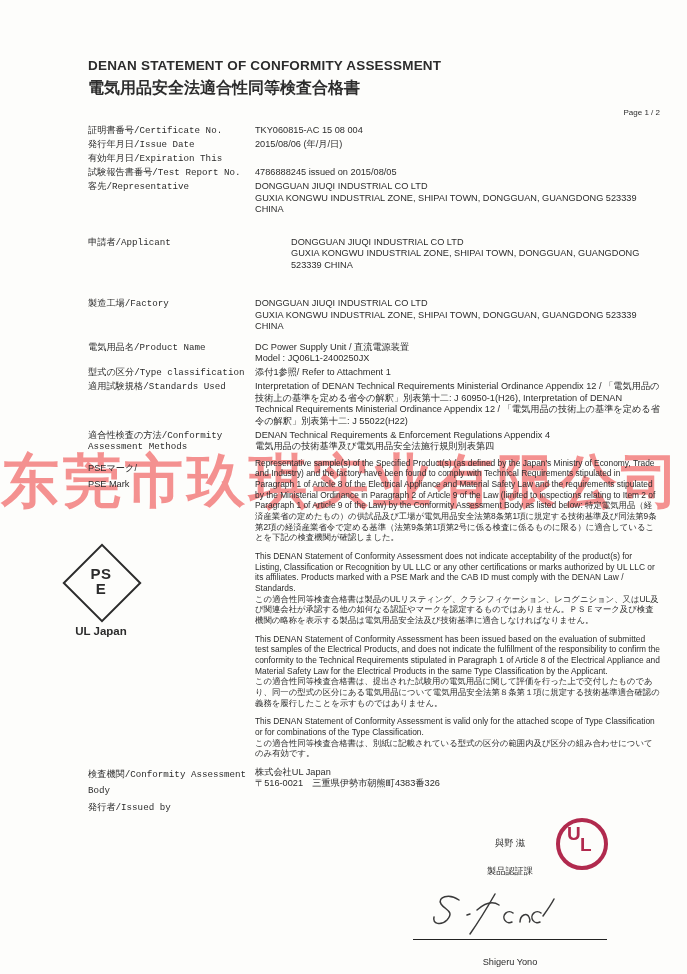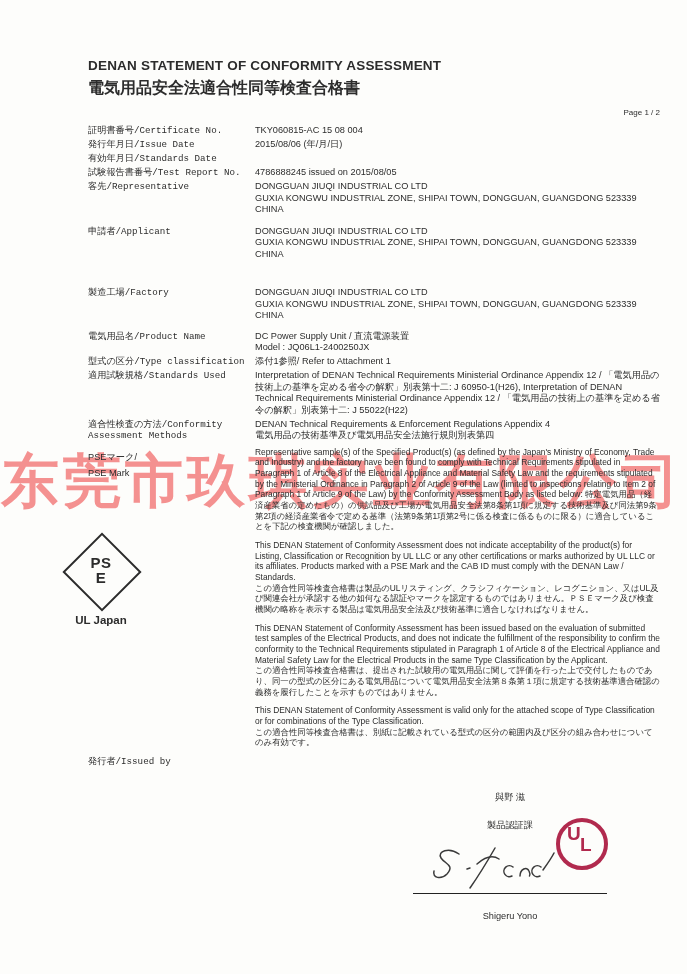--- a/index.html
+++ b/index.html
@@ -15,21 +15,21 @@
   }
   .content { position:relative; z-index:1; padding:58px 27px 0 88px; }
   .title-en { font-size:13.5px; font-weight:bold; text-align:left; margin:0; letter-spacing:.2px; }
   .title-ja { font-size:16px; font-weight:bold; text-align:left; margin:5px 0 0; }
   .page-indicator { text-align:right; font-size:8px; margin-top:9px; }
   .fields { margin-top:8px; }
   .row { display:flex; margin-bottom:2.5px; }
   .label { width:167px; flex-shrink:0; font-size:9.2px; line-height:1.25; white-space:pre-line;font-family:Liberation Mono, monospace; }
   .value { flex:1; font-size:9.2px; line-height:1.25; white-space:pre-line; }
   .tall-label { line-height:1.75; }
-  .gap-applicant { margin-top:10px; }
+  .gap-applicant { margin-top:21px;gap:36px; }
   .gap-factory  { margin-top:27px; }
   .gap-product  { margin-top:9px; }
   .lower { position:relative; margin-top:5px; }
   .lower-right { margin-left:167px; }
   .para { font-size:8.4px; line-height:1.27; margin:0 0 8px; white-space:pre-line; }
   .pse-label { position:absolute; left:0; top:2px; font-size:9.2px; line-height:1.75; white-space:pre-line; }
   .pse-mark { position:absolute; left:-42px; top:84px; width:110px; text-align:center; }
   .pse-diamond-box { position:relative; width:80px; height:80px; margin:0 auto; }
   .pse-diamond {
     position:absolute; left:13px; top:13px; width:52px; height:52px;
@@ -68,21 +68,21 @@
     <div class="fields">
       <div class="row">
         <div class="label">証明書番号/Certificate No.</div>
         <div class="value">TKY060815-AC 15 08 004</div>
       </div>
       <div class="row">
         <div class="label">発行年月日/Issue Date</div>
         <div class="value">2015/08/06 (年/月/日)</div>
       </div>
       <div class="row">
-        <div class="label">有効年月日/Standards Date</div>
+        <div class="label">有効年月日/Expiration This</div>
       </div>
       <div class="row">
         <div class="label">試験報告書番号/Test Report No.</div>
         <div class="value">4786888245 issued on 2015/08/05</div>
       </div>
       <div class="row">
         <div class="label">客先/Representative</div>
         <div class="value">DONGGUAN JIUQI INDUSTRIAL CO LTD
 GUXIA KONGWU INDUSTRIAL ZONE, SHIPAI TOWN, DONGGUAN, GUANGDONG 523339 CHINA</div>
       </div>
@@ -136,20 +136,26 @@
         <p class="para">Representative sample(s) of the Specified Product(s) (as defined by the Japan's Ministry of Economy, Trade and Industry) and the factory have been found to comply with Technical Requirements stipulated in Paragraph 1 of Article 8 of the Electrical Appliance and Material Safety Law and the requirements stipulated by the Ministerial Ordinance in Paragraph 2 of Article 9 of the Law (limited to inspections relating to Item 2 of Paragraph 1 of Article 9 of the Law) by the Conformity Assessment Body as listed below: 特定電気用品（経済産業省の定めたもの）の供試品及び工場が電気用品安全法第8条第1項に規定する技術基準及び同法第9条第2項の経済産業省令で定める基準（法第9条第1項第2号に係る検査に係るものに限る）に適合していることを下記の検査機関が確認しました。</p>
         <p class="para">This DENAN Statement of Conformity Assessment does not indicate acceptability of the product(s) for Listing, Classification or Recognition by UL LLC or any other certifications or marks authorized by UL LLC or its affiliates. Products marked with a PSE Mark and the CAB ID must comply with the DENAN Law / Standards.
 この適合性同等検査合格書は製品のULリスティング、クラシフィケーション、レコグニション、又はUL及び関連会社が承認する他の如何なる認証やマークを認定するものではありません。ＰＳＥマーク及び検査機関の略称を表示する製品は電気用品安全法及び技術基準に適合しなければなりません。</p>
         <p class="para">This DENAN Statement of Conformity Assessment has been issued based on the evaluation of submitted test samples of the Electrical Products, and does not indicate the fulfillment of the responsibility to confirm the conformity to the Technical Requirements stipulated in Paragraph 1 of Article 8 of the Electrical Appliance and Material Safety Law for the Electrical Products in the same Type Classification by the Applicant.
 この適合性同等検査合格書は、提出された試験用の電気用品に関して評価を行った上で交付したものであり、同一の型式の区分にある電気用品について電気用品安全法第８条第１項に規定する技術基準適合確認の義務を履行したことを示すものではありません。</p>
         <p class="para">This DENAN Statement of Conformity Assessment is valid only for the attached scope of Type Classification or for combinations of the Type Classification.
 この適合性同等検査合格書は、別紙に記載されている型式の区分の範囲内及び区分の組み合わせについてのみ有効です。</p>
       </div>
     </div>
 
+    <div class="row">
+      <div class="label tall-label">検査機関/Conformity Assessment
+Body</div>
+      <div class="value">株式会社UL Japan
+〒516-0021　三重県伊勢市朝熊町4383番326</div>
+    </div>
 
     <div class="row">
       <div class="label">発行者/Issued by</div>
       <div class="value">
         <div class="sig-block">
           <div>與野 滋</div>
           <div>製品認証課</div>
           <svg class="sig-svg" width="170" height="44" viewBox="0 0 170 44">
             <g fill="none" stroke="#3a3a3a" stroke-width="1.5" stroke-linecap="round">
               <path d="M34 8 C24 1 12 5 16 12 C20 18 30 19 22 28 C16 34 7 32 9 25"></path>

